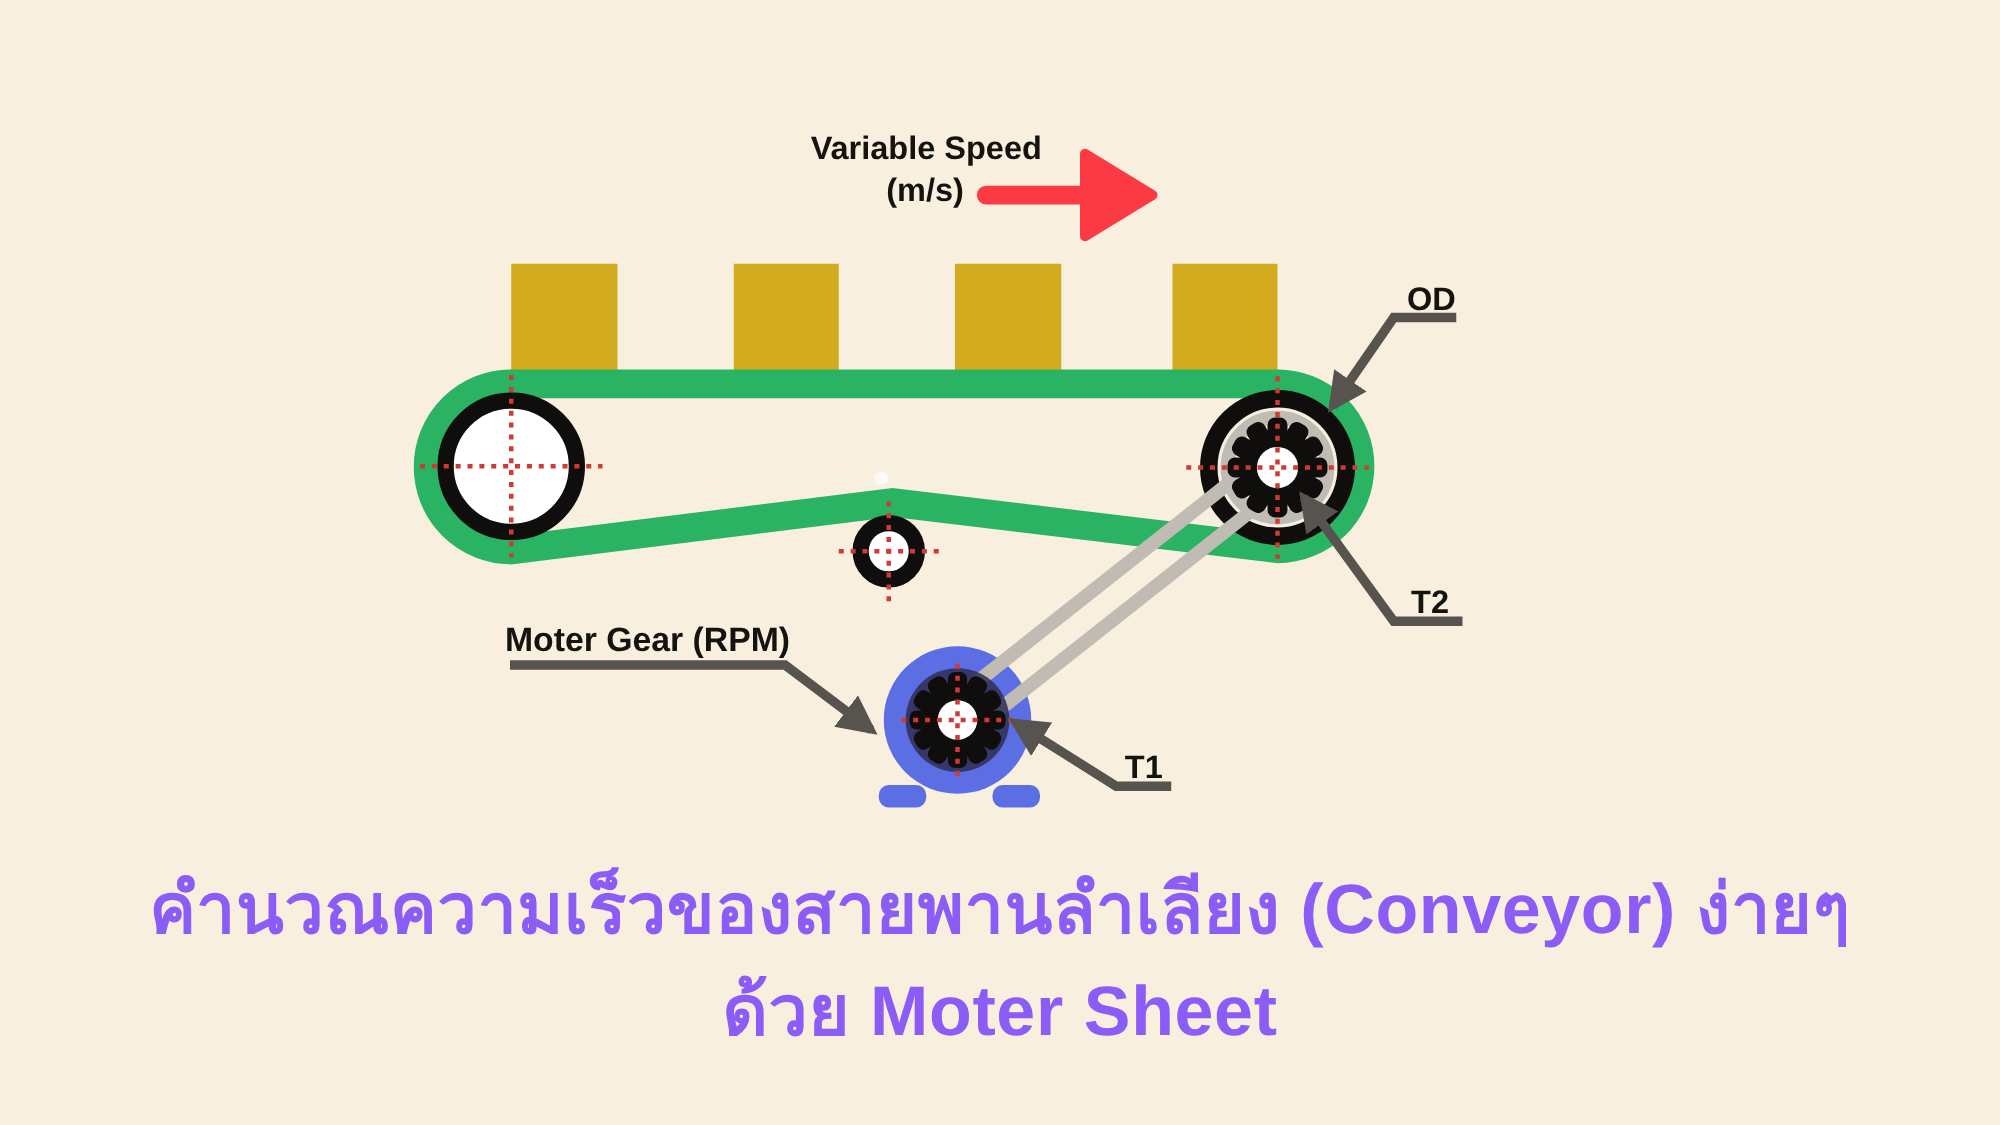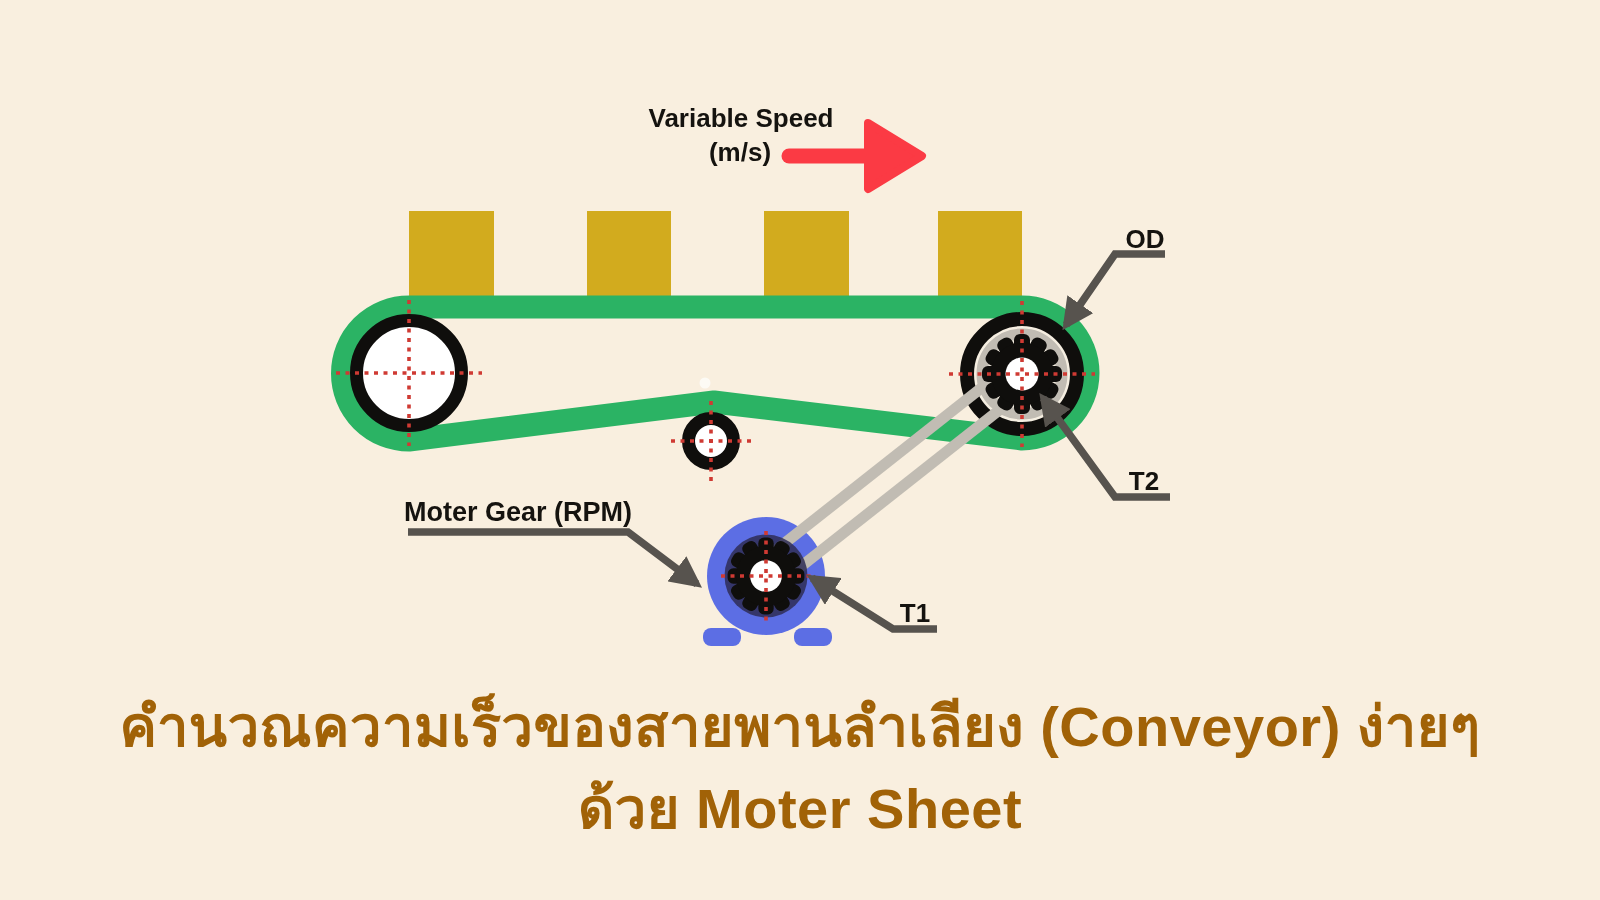--- a/index.html
+++ b/index.html
@@ -7,21 +7,21 @@
     position:relative;width:1600px;height:900px;overflow:hidden;
     font-family:"Liberation Sans","DejaVu Sans",sans-serif;
   }
   .diagram-svg{position:absolute;left:0;top:0;width:1600px;height:900px;}
   .lbl{
     font-family:"Liberation Sans","DejaVu Sans",sans-serif;
     font-weight:bold;fill:#15130f;
   }
   .title-block{
     position:absolute;left:0;top:686px;width:1600px;
-    text-align:center;color:#a16207;font-weight:bold;
+    text-align:center;color:#8b5cf6;font-weight:bold;
     font-size:56px;line-height:82px;letter-spacing:0.5px;
   }
 </style>
 </head>
 <body>
 
 <div class="canvas" style="background: rgb(249, 239, 223);">
   <svg class="diagram-svg" viewBox="0 0 1600 900">
     <defs>
       <marker id="ah" viewBox="0 0 10 10" refX="8" refY="5" markerWidth="4.2" markerHeight="4.2" orient="auto">

